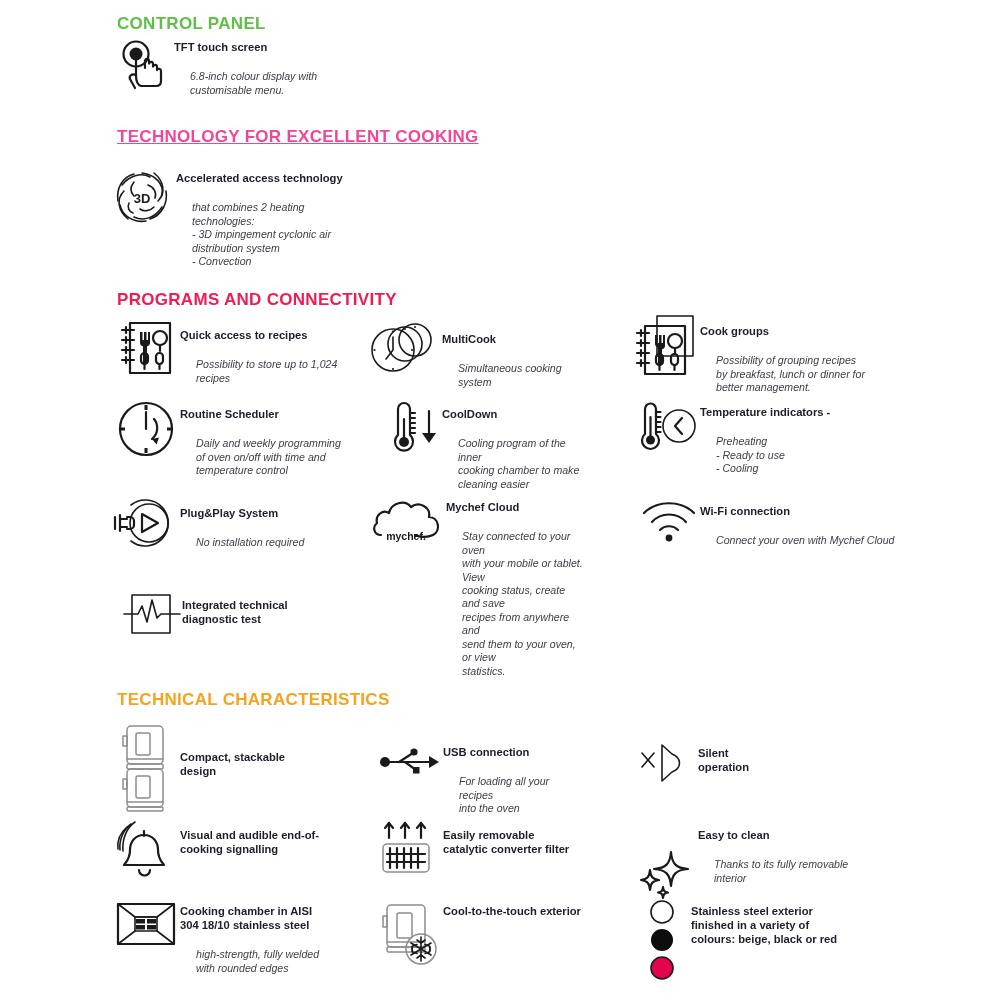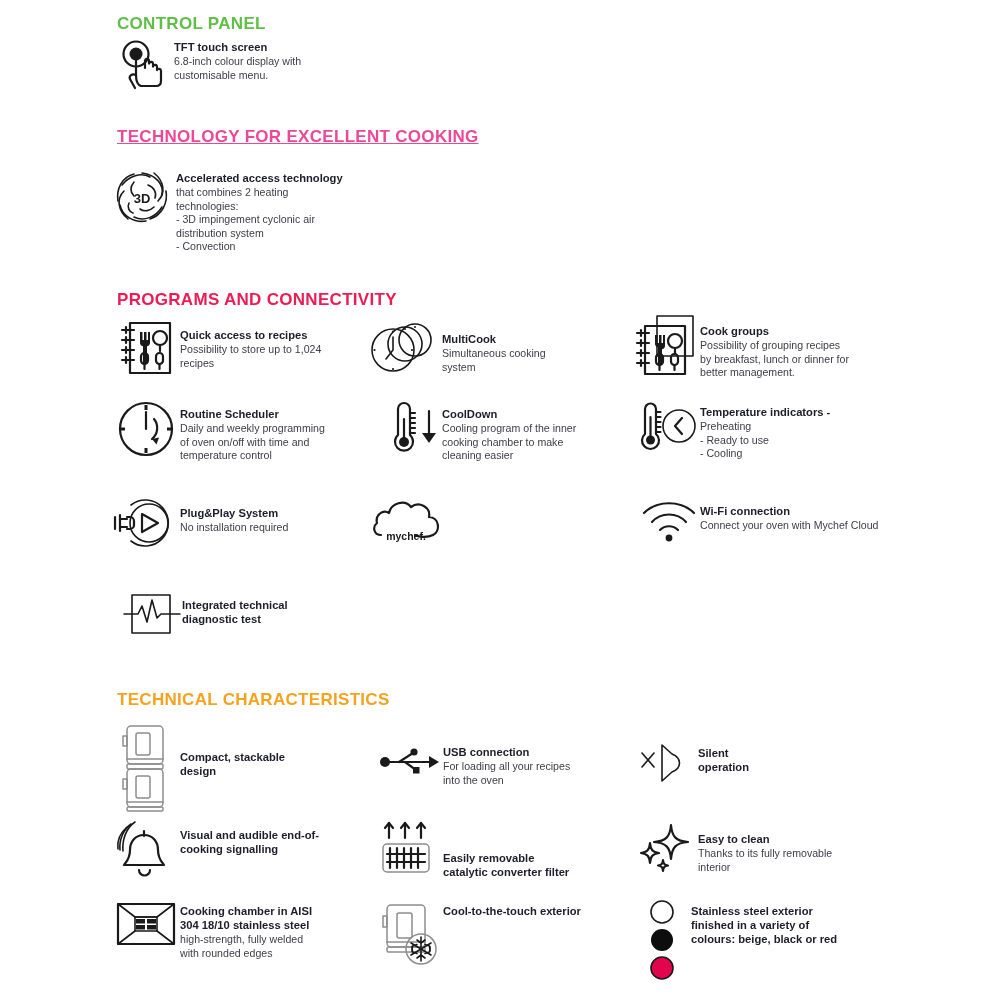--- a/index.html
+++ b/index.html
@@ -40,22 +40,23 @@
     font-weight:bold;
     color:#1d1d2b;
     line-height:1.27;
     margin:0 0 1px 0;
     white-space:pre-line;
   }
   .fdesc {
     font-size:10.6px;
     color:#3d3d47;
     line-height:1.27;
-    margin:0;
+    margin:16px;
     white-space:pre-line;
+    font-style:italic;
   }
 
   svg { display:block; overflow:visible; }
   .st { fill:none; stroke:#1a1a1a; stroke-width:2.2; stroke-linecap:round; stroke-linejoin:round; }
   .st-thin { fill:none; stroke:#1a1a1a; stroke-width:1.6; stroke-linecap:round; stroke-linejoin:round; }
   .st-grey { fill:none; stroke:#8d8d8d; stroke-width:1.5; stroke-linecap:round; stroke-linejoin:round; }
   .fl { fill:#1a1a1a; }
   .tinytext { font-family:"Liberation Sans", sans-serif; font-weight:bold; fill:#1a1a1a; }
 </style>
 </head>
@@ -297,20 +298,29 @@
   </div>
 
   <div class="feature" style="left:370px; top:492px; width:230px;">
     <div class="ficon" style="width:76px; height:60px;">
       <svg width="74" height="58" viewBox="0 0 74 58">
         <path class="st" d="M10 42 C3 42 1 34 6 30 C4 22 12 16 18 20 C20 10 34 6 40 14
                              C48 8 60 14 58 24 C68 24 70 38 62 42 C56 45 48 44 44 42"></path>
         <text x="35" y="47" text-anchor="middle" font-size="10.5" class="tinytext">mychef.</text>
       </svg>
     </div>
+    <div class="ftext" style="padding-top:8px;">
+      <p class="ftitle">Mychef Cloud</p>
+      <p class="fdesc">Stay connected to your oven
+with your mobile or tablet. View
+cooking status, create and save
+recipes from anywhere and
+send them to your oven, or view
+statistics.</p>
+    </div>
   </div>
 
   <div class="feature" style="left:638px; top:496px; width:275px;">
     <div class="ficon" style="width:62px; height:50px;">
       <svg width="58" height="46" viewBox="0 0 58 46">
         <path class="st" d="M4 15 C17 2 41 2 54 15" stroke-width="5.5"></path>
         <path class="st" d="M12 24 C21 14 37 14 46 24" stroke-width="5"></path>
         <path class="st" d="M20 32 C25 27 33 27 38 32" stroke-width="4.5"></path>
         <circle cx="29" cy="40" r="3.4" class="fl"></circle>
       </svg>
@@ -404,21 +414,21 @@
           <path d="M21 1 C12 7 8 19 9 30"></path>
         </g>
       </svg>
     </div>
     <div class="ftext" style="padding-top:8px;">
       <p class="ftitle">Visual and audible end-of-
 cooking signalling</p>
     </div>
   </div>
 
-  <div class="feature" style="left:375px; top:818px; width:225px;align-items:flex-end;">
+  <div class="feature" style="left:375px; top:818px; width:225px;">
     <div class="ficon" style="width:68px; height:62px;">
       <svg width="62" height="58" viewBox="0 0 62 58">
         <g class="st" stroke-width="2.4">
           <path d="M11 18 v-15"></path>
             <path d="M11 3 l-4 5"></path>
             <path d="M11 3 l4 5"></path>
           <path d="M27 18 v-15"></path>
             <path d="M27 3 l-4 5"></path>
             <path d="M27 3 l4 5"></path>
           <path d="M43 18 v-15"></path>

